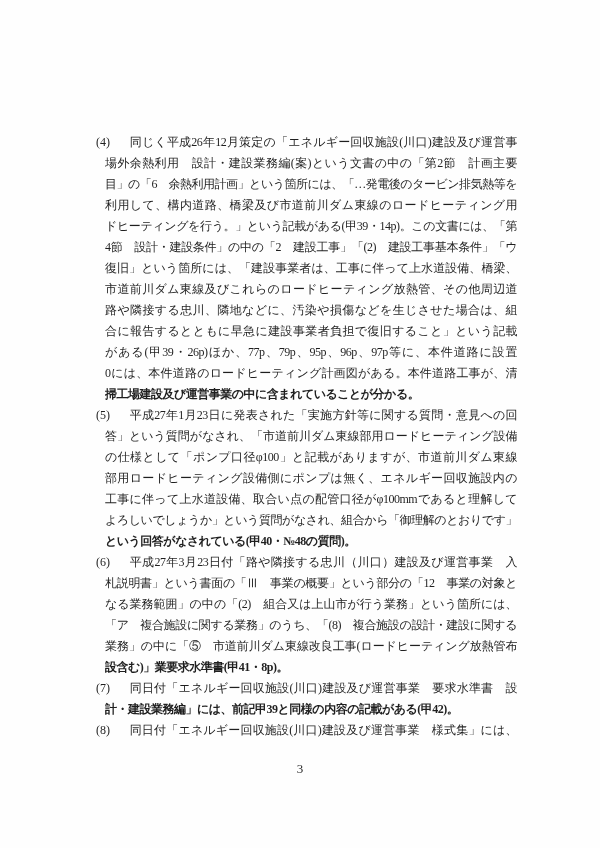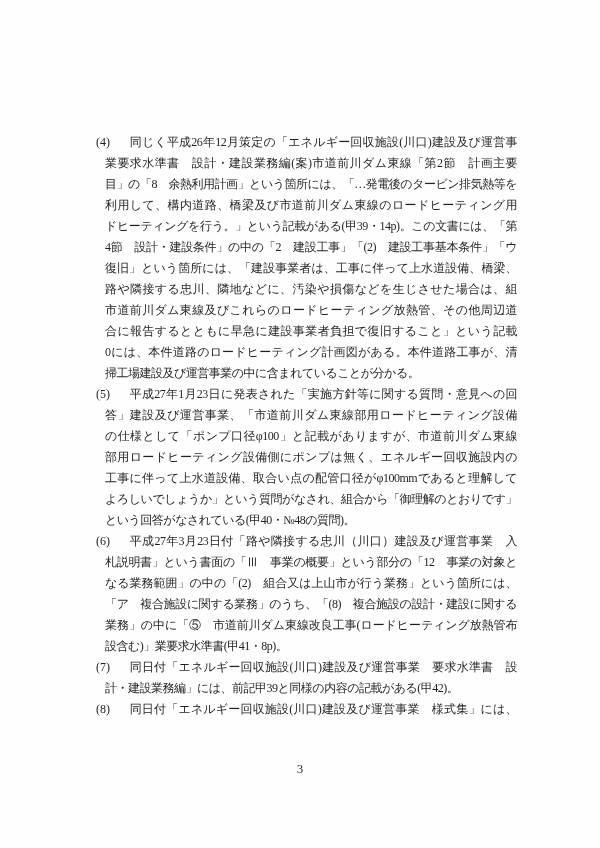--- a/index.html
+++ b/index.html
@@ -32,20 +32,21 @@
     overflow: hidden;
     text-align: justify;
     text-align-last: justify;
   }
   .line.first {
     margin-left: -9px;
     width: 421px;
   }
   .line.last {
     text-align-last: left;
+    font-weight: bold;
   }
   .marker {
     display: inline-block;
     width: 33px;
     letter-spacing: 0;
   }
   .pagenum {
     position: absolute;
     top: 760px;
     left: 0;
@@ -57,36 +58,37 @@
   }
 </style>
 </head>
 <body>
 
 <div class="sheet">
   <div class="textblock">
 
     <div class="para">
       <div class="line first"><span class="marker">(4)</span><span>同じく平成26年12月策定の「エネルギー回収施設(川口)建設及び運営事</span></div>
-      <div class="line">業要求水準書　設計・建設業務編(案)市道前川ダム東線「第2節　計画主要</div>
-      <div class="line">目」の「8　余熱利用計画」という箇所には、「…発電後のタービン排気熱等を</div>
+      <div class="line">場外余熱利用　設計・建設業務編(案)という文書の中の「第2節　計画主要</div>
+      <div class="line">目」の「6　余熱利用計画」という箇所には、「…発電後のタービン排気熱等を</div>
       <div class="line">利用して、構内道路、橋梁及び市道前川ダム東線のロードヒーティング用</div>
       <div class="line">ドヒーティングを行う。」という記載がある(甲39・14p)。この文書には、「第</div>
       <div class="line">4節　設計・建設条件」の中の「2　建設工事」「(2)　建設工事基本条件」「ウ</div>
       <div class="line">復旧」という箇所には、「建設事業者は、工事に伴って上水道設備、橋梁、</div>
+      <div class="line">市道前川ダム東線及びこれらのロードヒーティング放熱管、その他周辺道</div>
       <div class="line">路や隣接する忠川、隣地などに、汚染や損傷などを生じさせた場合は、組</div>
-      <div class="line">市道前川ダム東線及びこれらのロードヒーティング放熱管、その他周辺道</div>
       <div class="line">合に報告するとともに早急に建設事業者負担で復旧すること」という記載</div>
+      <div class="line">がある(甲39・26p)ほか、77p、79p、95p、96p、97p等に、本件道路に設置</div>
       <div class="line">0には、本件道路のロードヒーティング計画図がある。本件道路工事が、清</div>
       <div class="line last">掃工場建設及び運営事業の中に含まれていることが分かる。</div>
     </div>
 
     <div class="para">
       <div class="line first"><span class="marker">(5)</span><span>平成27年1月23日に発表された「実施方針等に関する質問・意見への回</span></div>
-      <div class="line">答」建設及び運営事業、「市道前川ダム東線部用ロードヒーティング設備</div>
+      <div class="line">答」という質問がなされ、「市道前川ダム東線部用ロードヒーティング設備</div>
       <div class="line">の仕様として「ポンプ口径φ100」と記載がありますが、市道前川ダム東線</div>
       <div class="line">部用ロードヒーティング設備側にポンプは無く、エネルギー回収施設内の</div>
       <div class="line">工事に伴って上水道設備、取合い点の配管口径がφ100mmであると理解して</div>
       <div class="line">よろしいでしょうか」という質問がなされ、組合から「御理解のとおりです」</div>
       <div class="line last">という回答がなされている(甲40・№48の質問)。</div>
     </div>
 
     <div class="para">
       <div class="line first"><span class="marker">(6)</span><span>平成27年3月23日付「路や隣接する忠川（川口）建設及び運営事業　入</span></div>
       <div class="line">札説明書」という書面の「Ⅲ　事業の概要」という部分の「12　事業の対象と</div>

